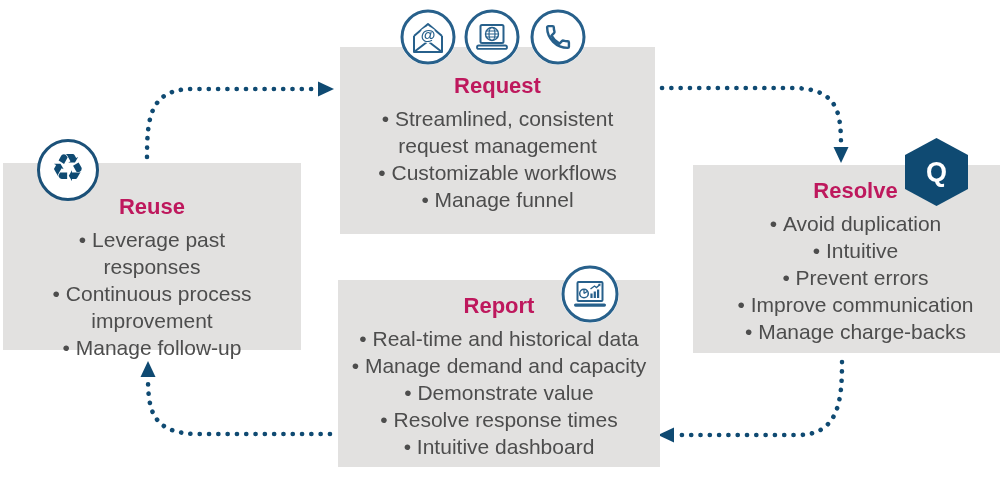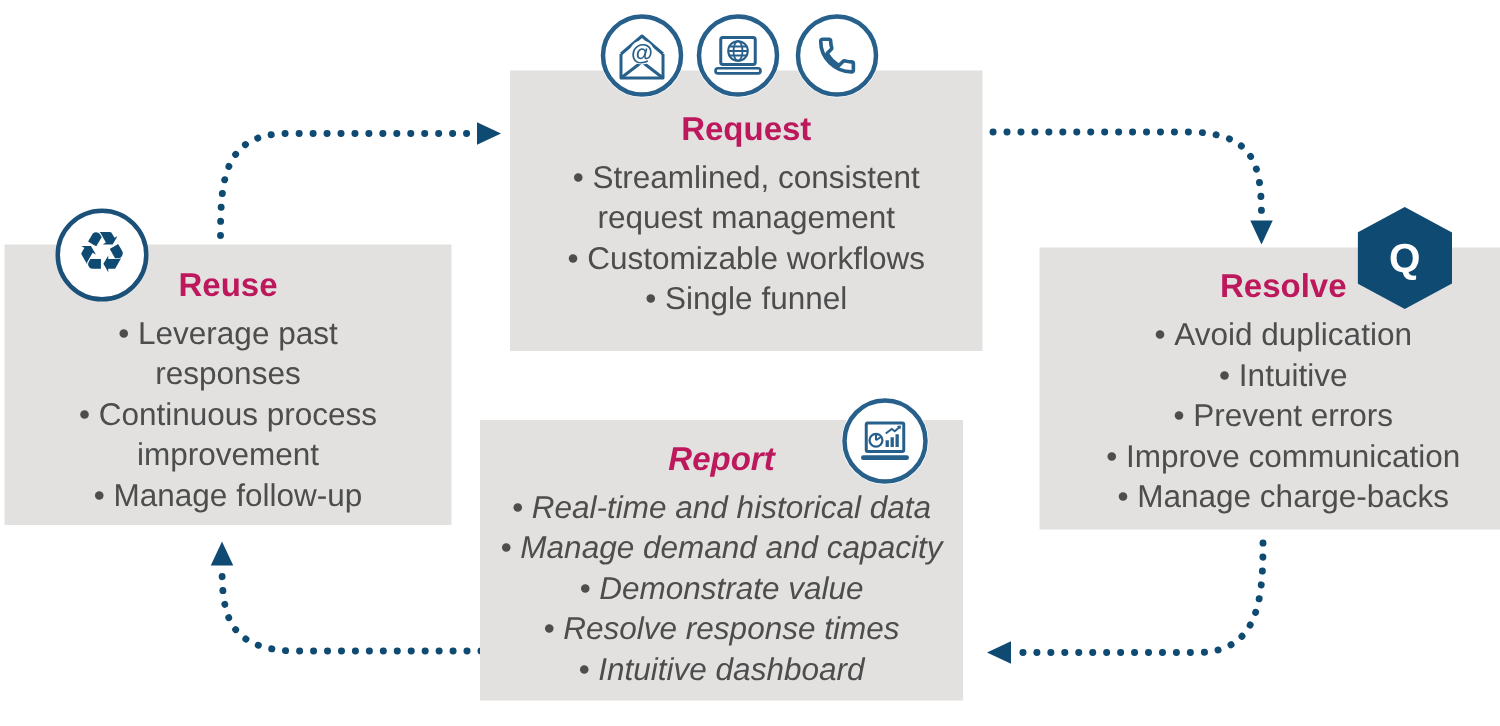--- a/index.html
+++ b/index.html
@@ -22,24 +22,24 @@
     height: 484px;
     pointer-events: none;
   }
   .box {
     position: absolute;
     background: #e2e1e0;
     text-align: center;
     box-sizing: border-box;
     color: #4d4d4d;
   }
-  .box-reuse   { left: 3px;   top: 163px; width: 298px; height: 187px; padding-top: 14px; }
+  .box-reuse   { left: 3px;   top: 163px; width: 298px; height: 187px; padding-top: 31px; }
   .box-request { left: 340px; top: 47px;  width: 315px; height: 187px; padding-top: 26px; }
   .box-resolve { left: 693px; top: 165px; width: 325px; height: 188px; padding-top: 13px; }
-  .box-report  { left: 320px; top: 280px; width: 322px; height: 187px; padding-top: 13px; font-style: italic; }
+  .box-report  { left: 338px; top: 280px; width: 322px; height: 187px; padding-top: 13px; }
   .box-title {
     font-size: 22px;
     font-weight: 700;
     color: #be185d;
     margin: 0 0 6px 0;
     line-height: 26px;
   }
   .bullets {
     font-size: 21px;
     line-height: 27px;
@@ -109,21 +109,21 @@
         <div class="bullet-item">Continuous process improvement</div>
         <div class="bullet-item">Manage follow-up</div>
       </div>
   </section>
 
   <section class="box box-request">
     <h2 class="box-title">Request</h2>
     <div class="bullets">
         <div class="bullet-item">Streamlined, consistent request management</div>
         <div class="bullet-item">Customizable workflows</div>
-        <div class="bullet-item">Single funnel</div>
+        <div class="bullet-item">Manage funnel</div>
       </div>
   </section>
 
   <section class="box box-resolve">
     <h2 class="box-title">Resolve</h2>
     <div class="bullets">
         <div class="bullet-item">Avoid duplication</div>
         <div class="bullet-item">Intuitive</div>
         <div class="bullet-item">Prevent errors</div>
         <div class="bullet-item">Improve communication</div>

